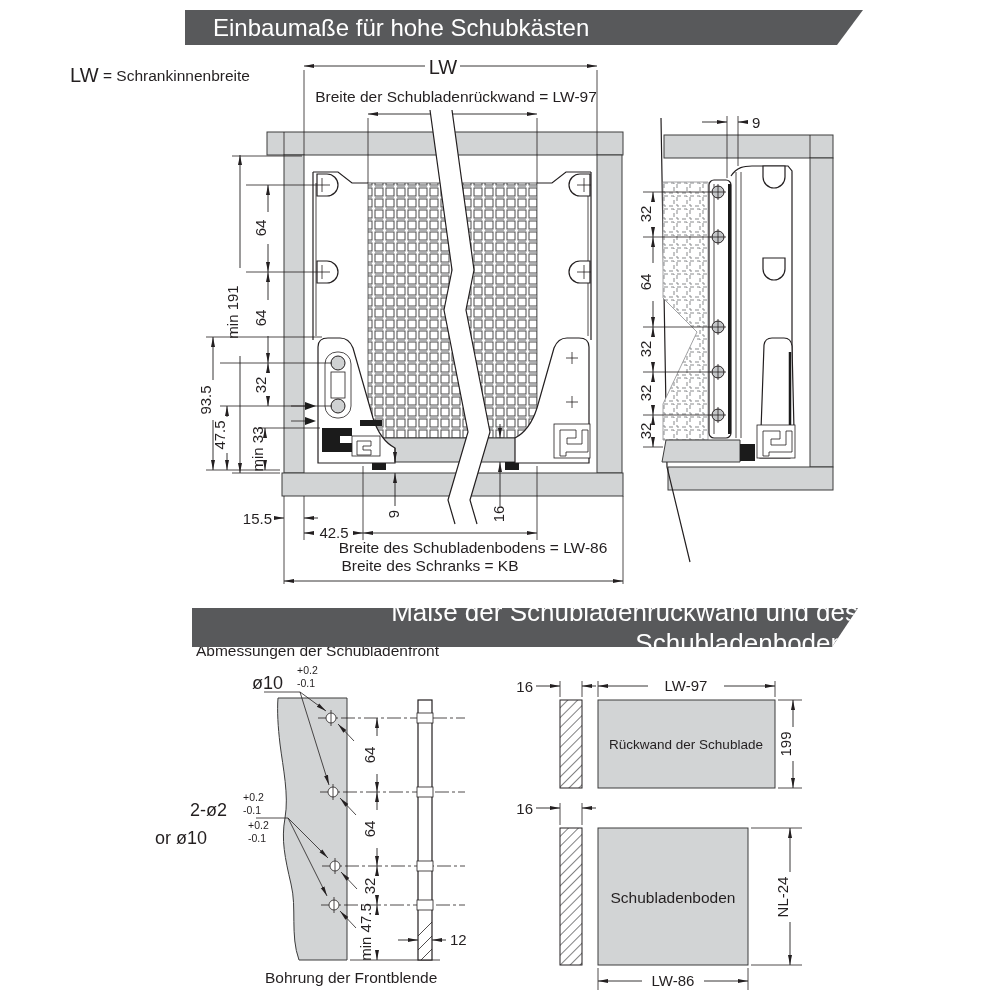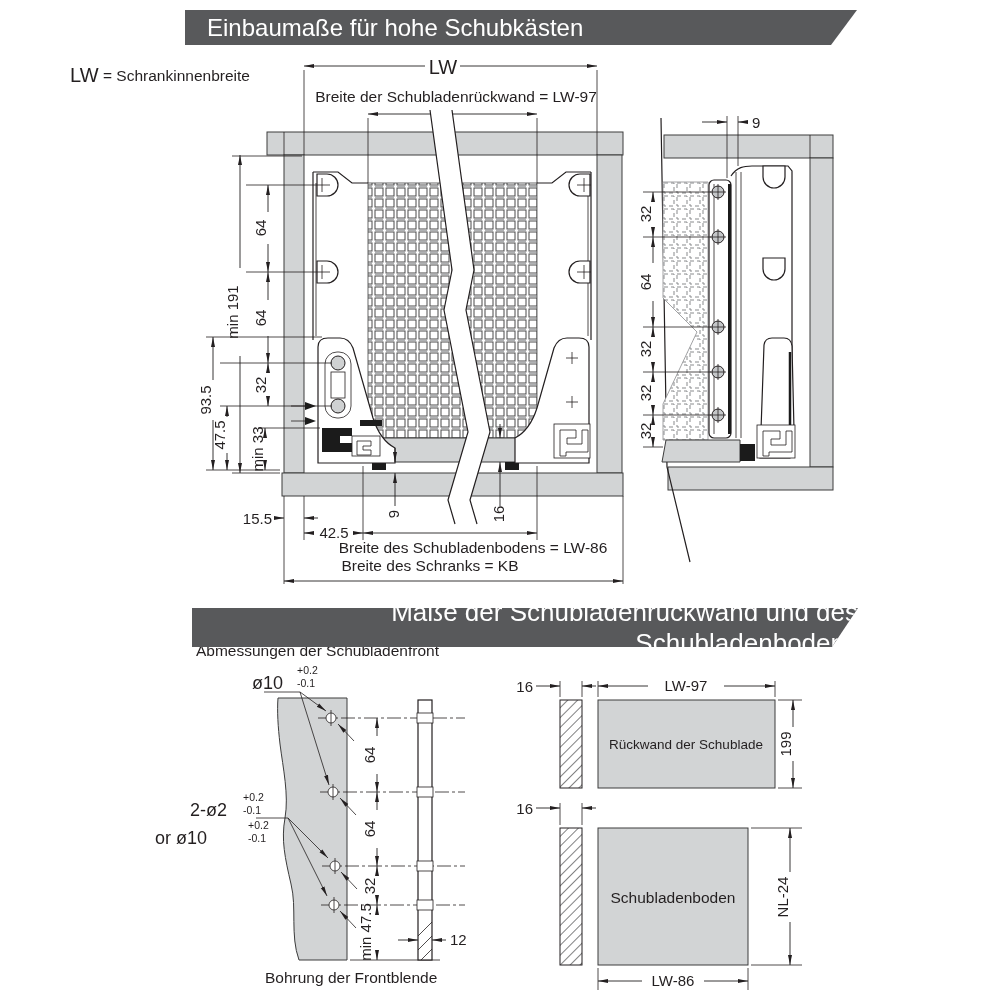--- a/index.html
+++ b/index.html
@@ -1,20 +1,20 @@
 <!DOCTYPE html>
 <html><head>
 <meta charset="utf-8">
 <style>
   html,body{margin:0;padding:0;background:#fff;}
   .stage{position:relative;width:1000px;height:1000px;background:#fff;overflow:hidden;
          font-family:"Liberation Sans",sans-serif;}
   .bar{position:absolute;background:#58595b;color:#fff;display:flex;align-items:center;
        font-family:"Liberation Sans",sans-serif;}
-  .bar1{left:185px;top:10px;width:666px;height:35px;font-size:24px;padding-left:6px;
+  .bar1{left:185px;top:10px;width:666px;height:35px;font-size:24px;padding-left:12px;
         clip-path:polygon(0 0,100% 0,calc(100% - 26px) 100%,0 100%);}
   .bar1 span{margin-left:16px;}
   .bar2{left:192px;top:608px;width:666px;height:39px;font-size:26px;
         clip-path:polygon(0 0,100% 0,calc(100% - 26px) 100%,0 100%);text-align:right;}
   .bar2 span{margin-left:25px;}
   svg{position:absolute;left:0;top:0;}
   
   .ln{stroke:#231f20;stroke-width:1.2;fill:none;}
   .thin{stroke:#231f20;stroke-width:0.8;fill:none;}
   .gray{fill:#d2d4d5;stroke:#3c3c3c;stroke-width:1;}

